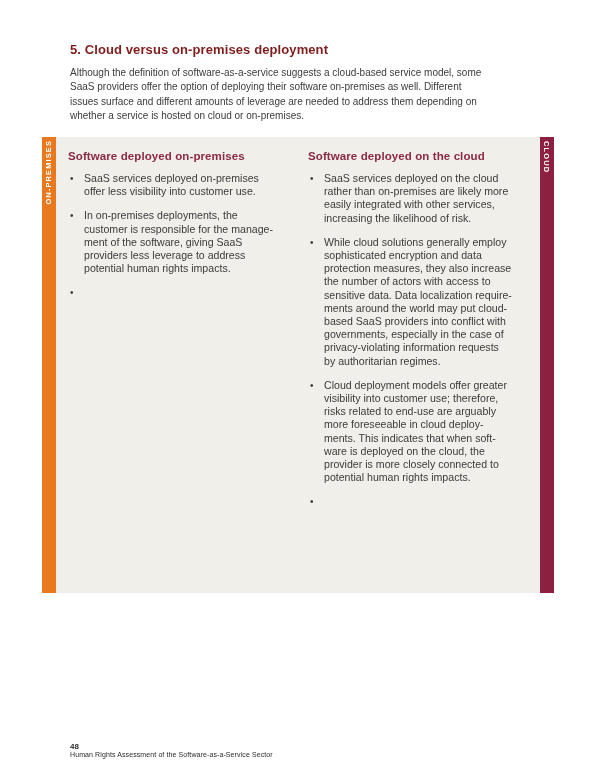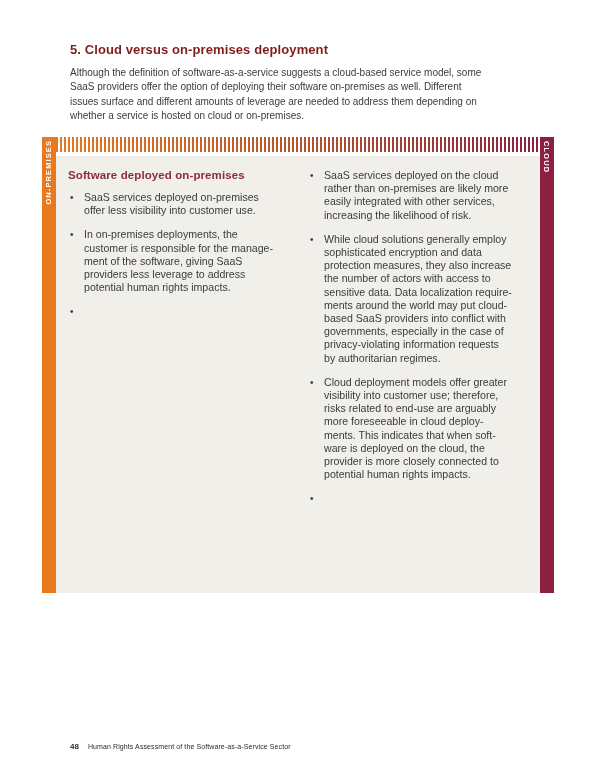--- a/index.html
+++ b/index.html
@@ -54,21 +54,21 @@
     font-size: 7.5px;
     letter-spacing: 1.1px;
     white-space: nowrap;
     writing-mode: vertical-rl;
   }
   .vlabel-left  { top: 3px; left: 2px; transform: rotate(180deg); }
   .vlabel-right { top: 4px; left: 2px; }
   .box-main {
     flex: 1;
     display: flex;
-    flex-direction: column;
+    flex-direction: row;
     background: #ffffff;
   }
   .barcode {
     height: 15px;
     flex: none;
     background-image:
       repeating-linear-gradient(90deg, rgba(255,255,255,0) 0 2px, #ffffff 2px 4px),
       linear-gradient(90deg, #e8791f 0%, #b05030 55%, #8b2040 100%);
   }
   .barcode-gap { height: 4px; flex: none; background: #ffffff; }
@@ -104,20 +104,21 @@
     color: #3b3b3b;
   }
   .btext { white-space: pre-line; }
   .footer {
     position: absolute;
     left: 70px;
     top: 742px;
     display: flex;
     align-items: baseline;
     color: #2b2b2b;
+    flex-direction: column;
   }
   .pagenum { font-size: 8px; font-weight: bold; margin-right: 9px; }
   .doctitle { font-size: 7px; letter-spacing: 0.1px; }
 </style>
 </head>
 <body>
 
 <div class="page">
 
   <h1 class="section-title">5. Cloud versus on-premises deployment</h1>
@@ -154,20 +155,21 @@
 providers less leverage to address
 potential human rights impacts.</span>
             </li>
             <li>
               <span class="dot">•</span>
             </li>
           </ul>
         </div>
 
         <div class="col">
+          <h2 class="col-heading">Software deployed on the cloud</h2>
           <ul class="bullets">
             <li>
               <span class="dot">•</span>
               <span class="btext">SaaS services deployed on the cloud
 rather than on-premises are likely more
 easily integrated with other services,
 increasing the likelihood of risk.</span>
             </li>
             <li>
               <span class="dot">•</span>

